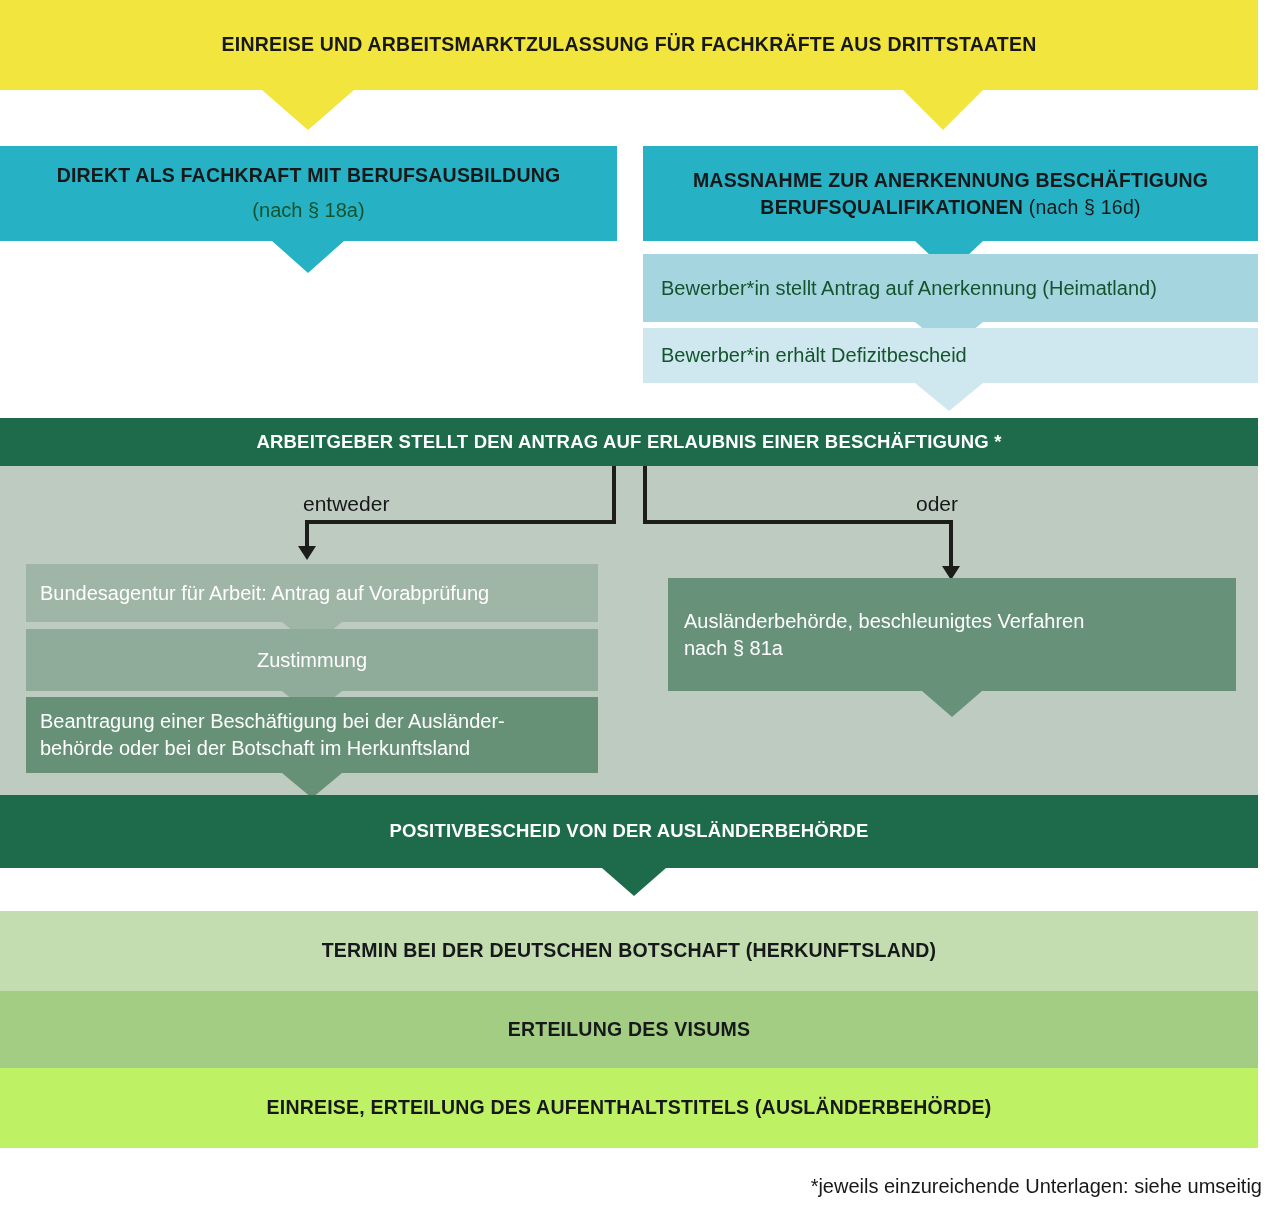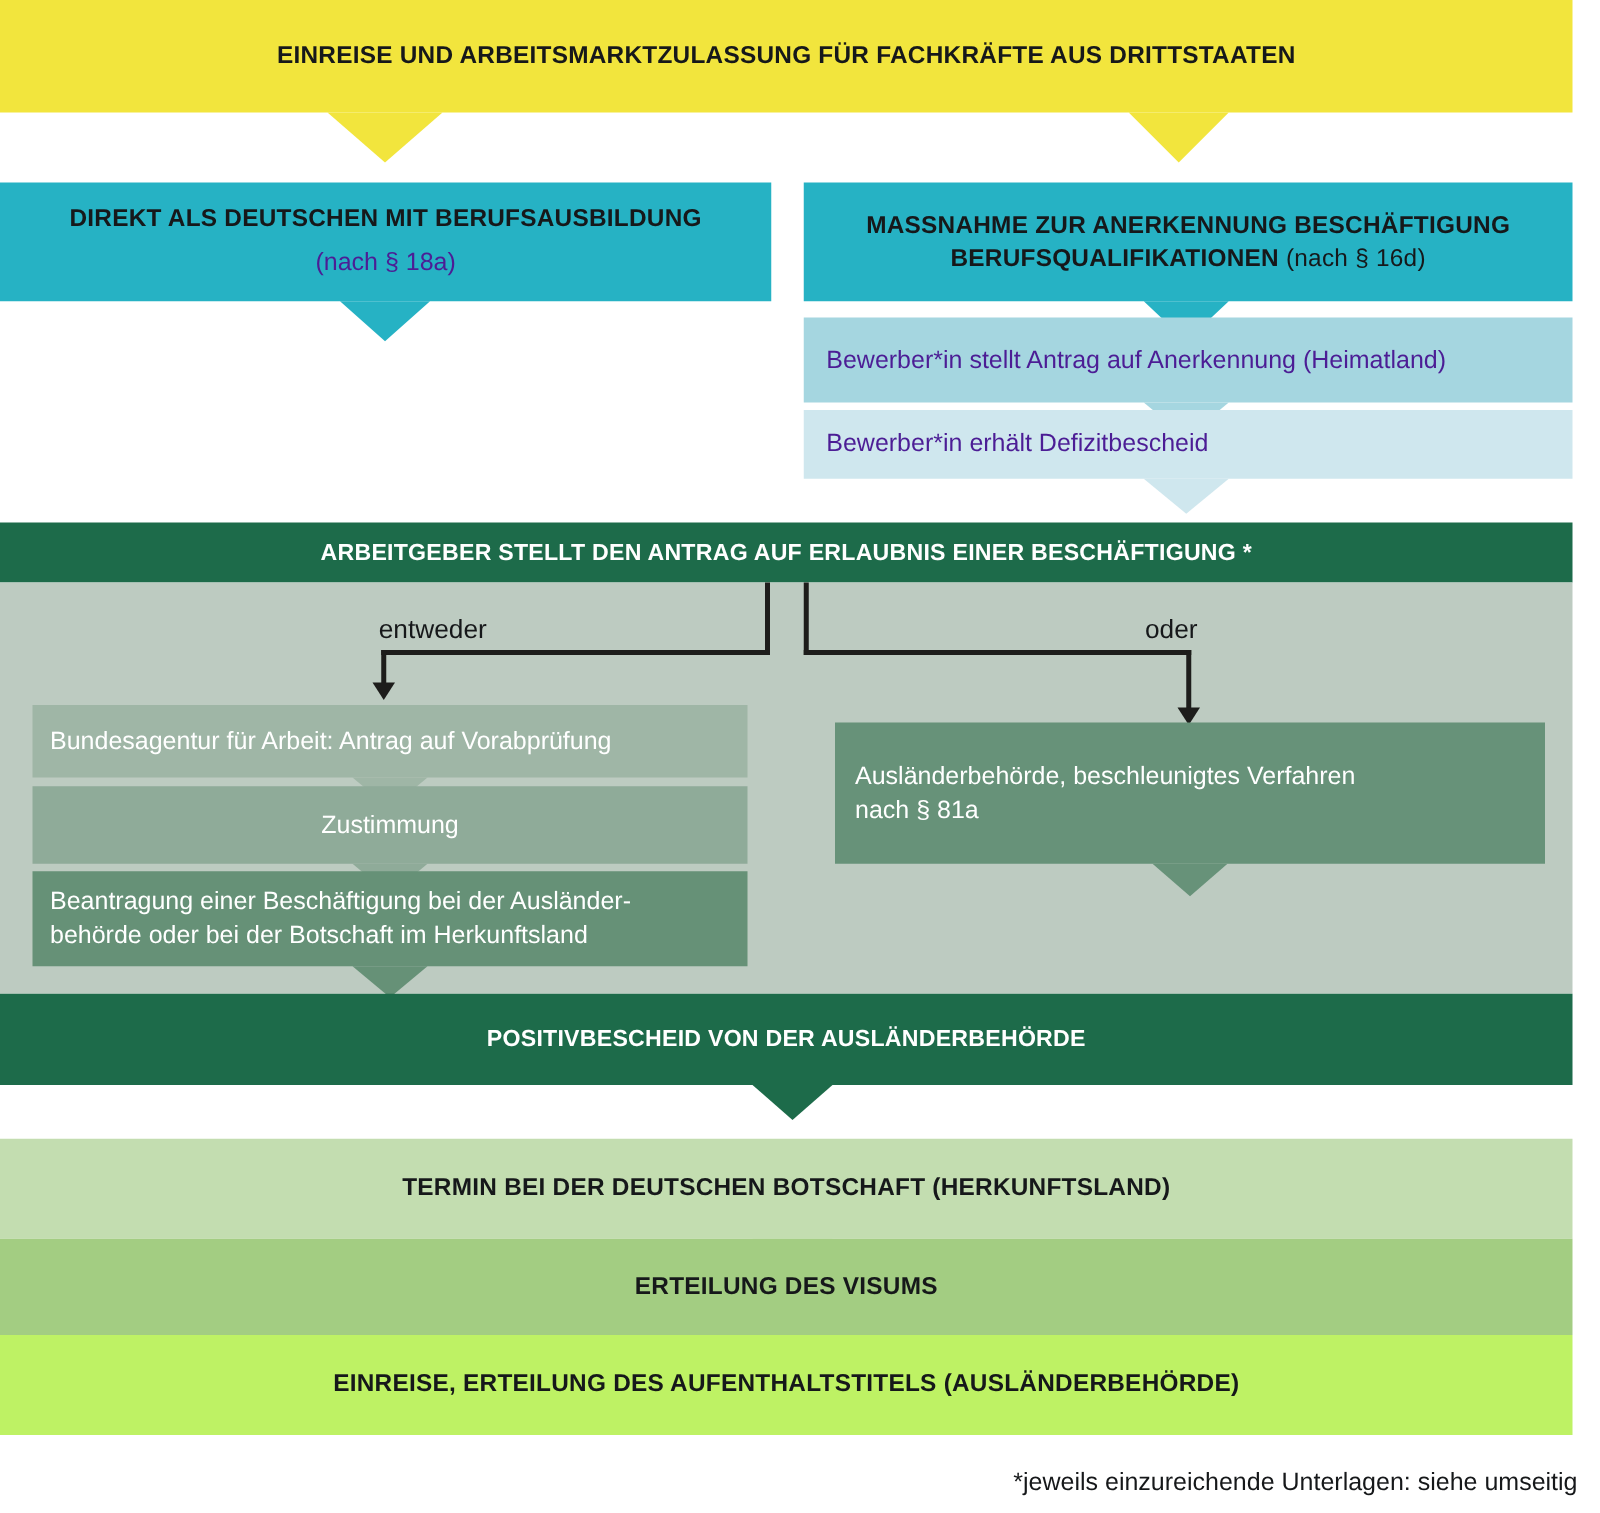--- a/index.html
+++ b/index.html
@@ -40,21 +40,21 @@
     letter-spacing: 0.2px;
     color: #ffffff;
     text-align: center;
     line-height: 1.3;
   }
   .sub-normal {
     font-weight: normal;
   }
   .body-text {
     font-size: 20px;
-    color: #4c1d95;
+    color: #14532d;
     line-height: 1.35;
   }
   .body-text-white {
     font-size: 20px;
     color: #ffffff;
     line-height: 1.35;
   }
   .chev {
     position: absolute;
     width: 0;
@@ -95,21 +95,21 @@
 
 <div id="canvas">
 
   <div class="band" style="left:0; top:0; width:1258px; height:90px; background:#f2e53d;">
     <div class="cap-title">EINREISE UND ARBEITSMARKTZULASSUNG  FÜR FACHKRÄFTE AUS DRITTSTAATEN</div>
   </div>
   <div class="chev" style="left:262px; top:90px; border-left-width:46px; border-right-width:46px; border-top-width:40px; border-top-color:#f2e53d;"></div>
   <div class="chev" style="left:903px; top:90px; border-left-width:40px; border-right-width:40px; border-top-width:40px; border-top-color:#f2e53d;"></div>
 
   <div class="band" style="left:0; top:146px; width:617px; height:95px; background:#26b2c4;">
-    <div class="cap-title" style="margin-bottom:8px;">DIREKT ALS DEUTSCHEN MIT BERUFSAUSBILDUNG</div>
+    <div class="cap-title" style="margin-bottom:8px;">DIREKT ALS FACHKRAFT MIT BERUFSAUSBILDUNG</div>
     <div class="body-text">(nach § 18a)</div>
   </div>
   <div class="chev" style="left:272px; top:241px; border-left-width:36px; border-right-width:36px; border-top-width:32px; border-top-color:#26b2c4;"></div>
 
   <div class="band" style="left:643px; top:146px; width:615px; height:95px; background:#26b2c4; padding:0 14px;">
     <div class="cap-title" style="line-height:1.35;">
       <span>MASSNAHME ZUR ANERKENNUNG BESCHÄFTIGUNG</span><br>
       <span>BERUFSQUALIFIKATIONEN</span><span class="sub-normal"> (nach § 16d)</span>
     </div>
   </div>

